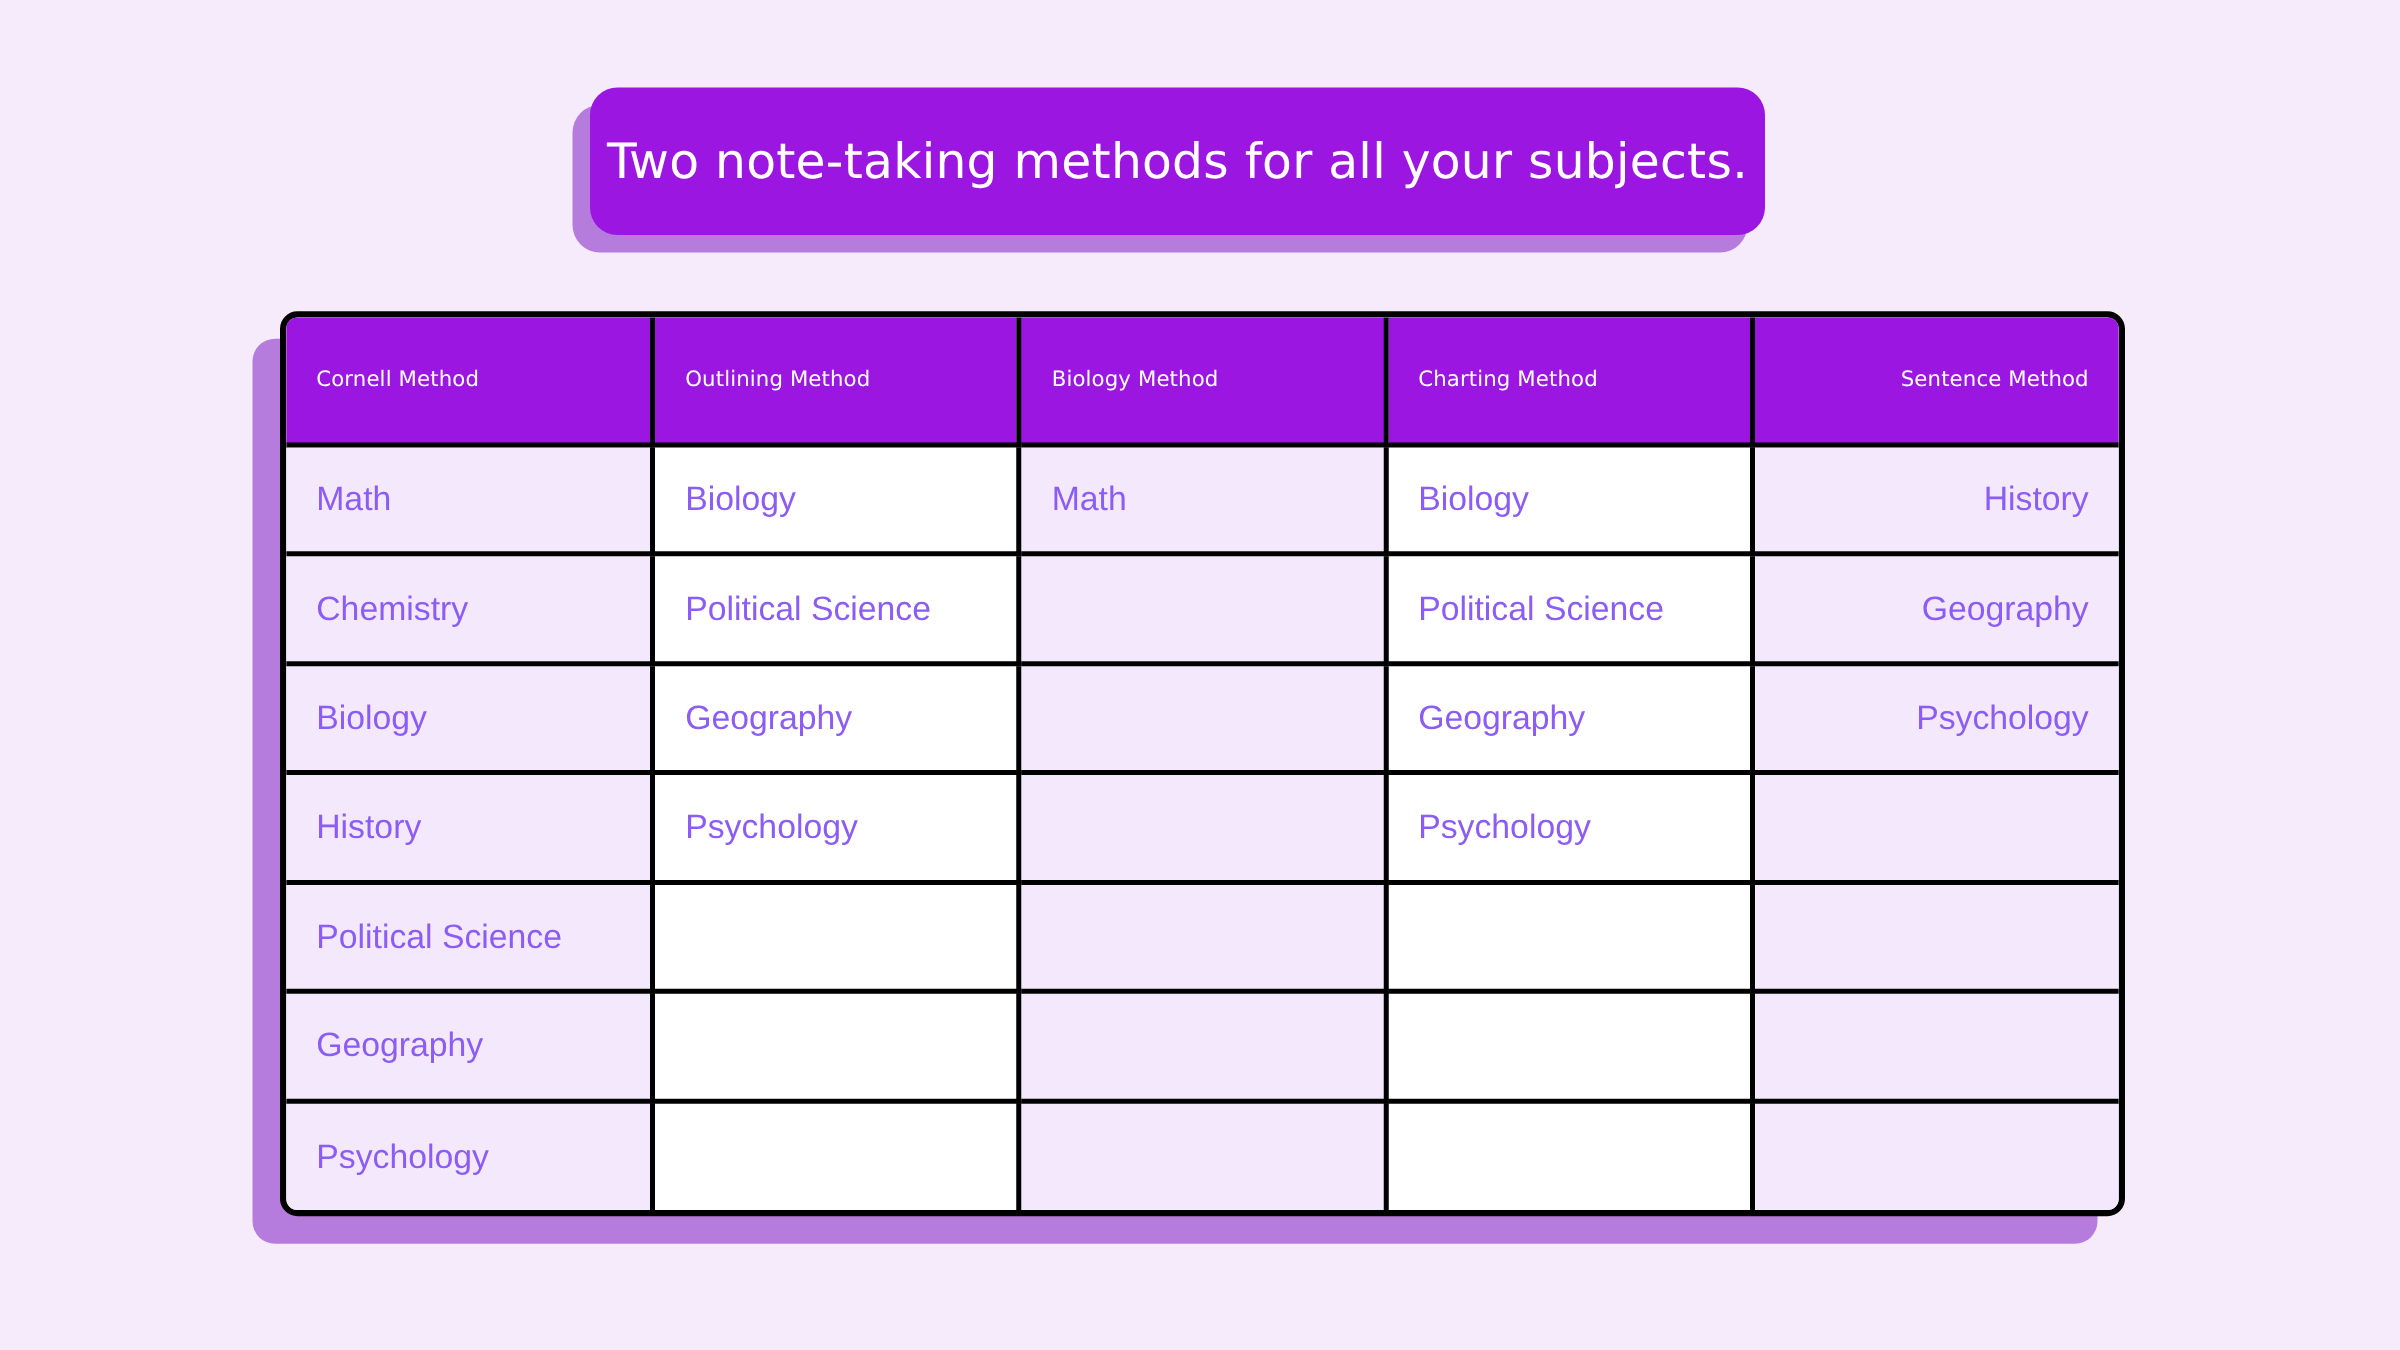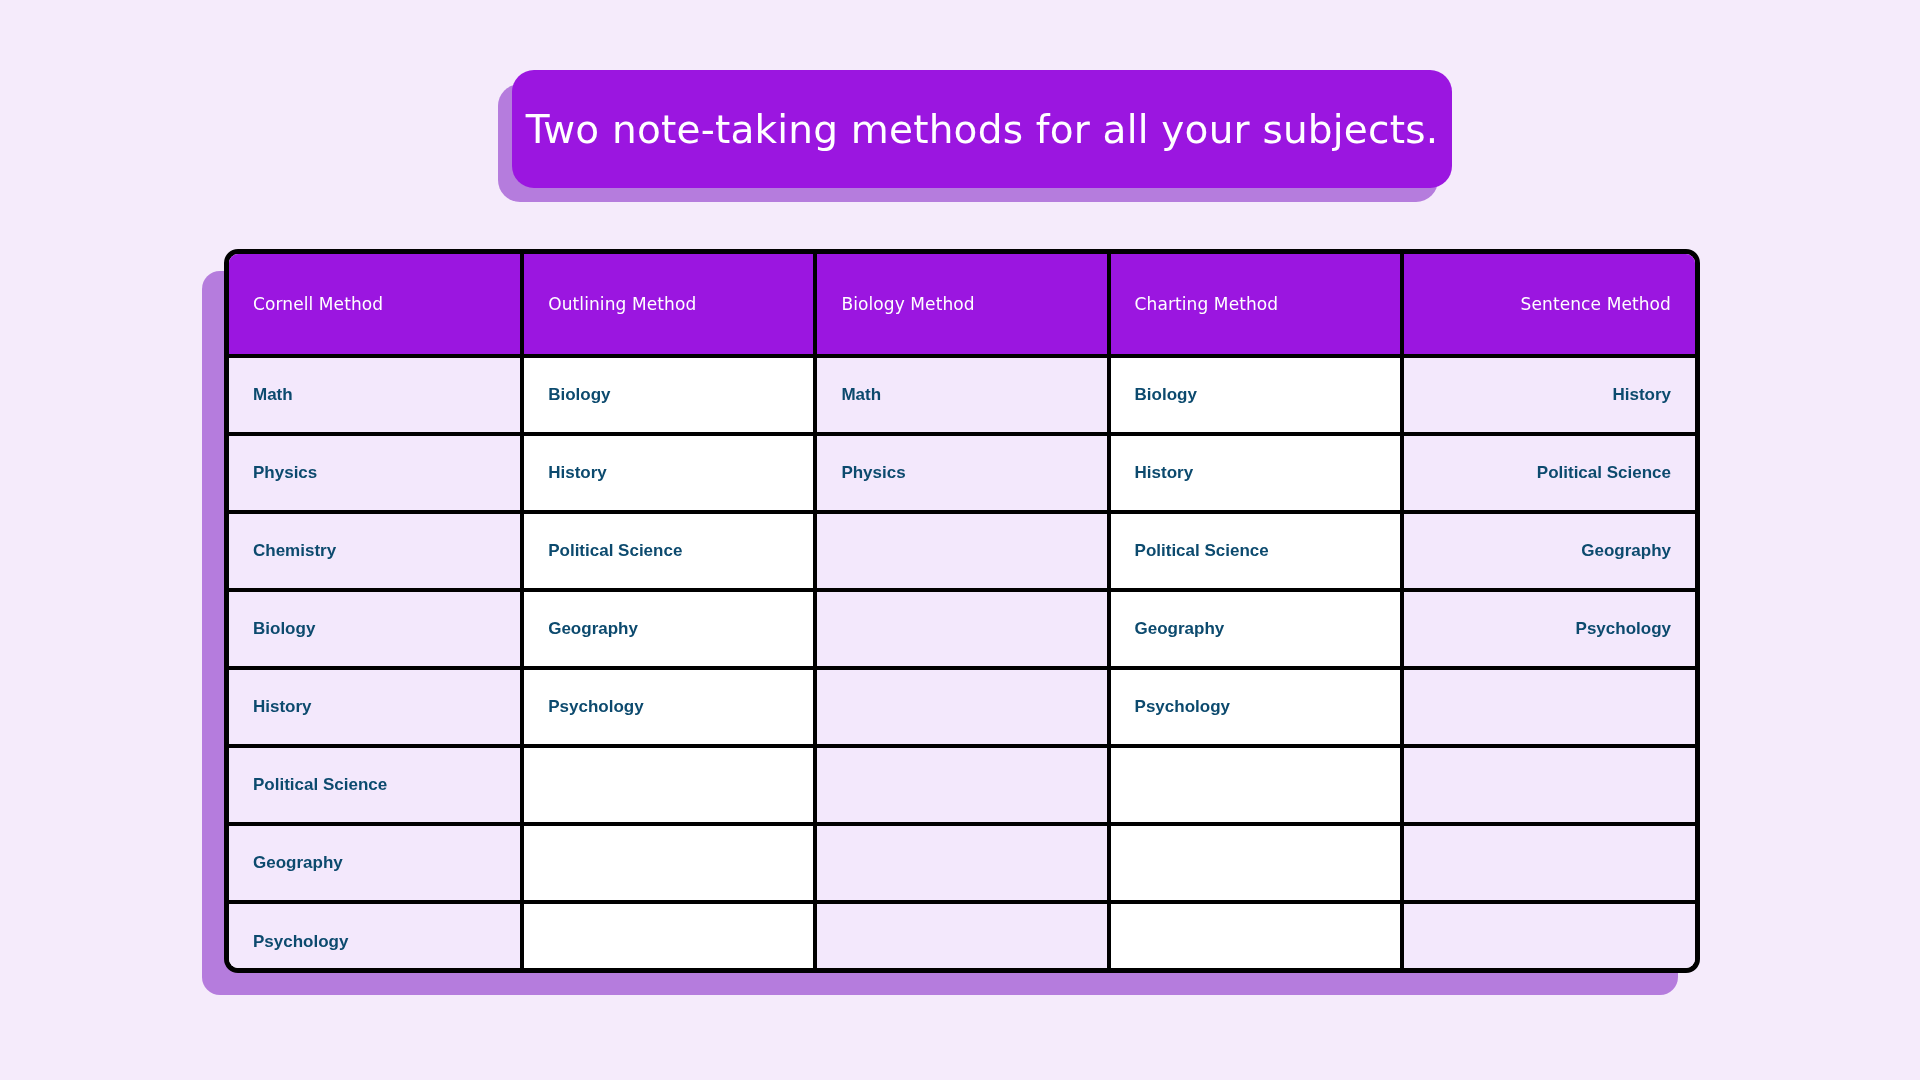--- a/index.html
+++ b/index.html
@@ -12,21 +12,21 @@
   body {
     background: #f5ebfb;
     font-family: "Liberation Sans", sans-serif;
     overflow: hidden;
     position: relative;
   }
 
   
   #banner-wrap {
     position: absolute;
-    left: 512px;
+    left: 472px;
     top: 70px;
     width: 940px;
     height: 118px;
   }
   #banner-shadow {
     position: absolute;
     left: -14px;
     top: 14px;
     width: 940px;
     height: 118px;
@@ -91,23 +91,23 @@
   }
 
   table.methods th,
   table.methods td {
     border: 0;
     border-bottom: 4px solid #000000;
     border-right: 4px solid #000000;
     padding: 0 24px;
     text-align: left;
     vertical-align: middle;
-    font-size: 17px;
-    font-weight: bold;
-    color: #0c4a6e;
+    font-size: 27px;
+    font-weight: normal;
+    color: #8b5cf6;
     height: 78px;
     overflow: hidden;
     white-space: nowrap;
   }
   table.methods th:last-child,
   table.methods td:last-child { border-right: 0; text-align: right; }
   table.methods tr:last-child td { border-bottom: 0; }
 
   table.methods th {
     background: #9b16e0;
@@ -148,27 +148,20 @@
       </thead>
       <tbody id="tbody-rows">
           <tr>
             <td class="tint">Math</td>
             <td class="plain">Biology</td>
             <td class="tint">Math</td>
             <td class="plain">Biology</td>
             <td class="tint">History</td>
           </tr>
           <tr>
-            <td class="tint">Physics</td>
-            <td class="plain">History</td>
-            <td class="tint">Physics</td>
-            <td class="plain">History</td>
-            <td class="tint">Political Science</td>
-          </tr>
-          <tr>
             <td class="tint">Chemistry</td>
             <td class="plain">Political Science</td>
             <td class="tint"></td>
             <td class="plain">Political Science</td>
             <td class="tint">Geography</td>
           </tr>
           <tr>
             <td class="tint">Biology</td>
             <td class="plain">Geography</td>
             <td class="tint"></td>

